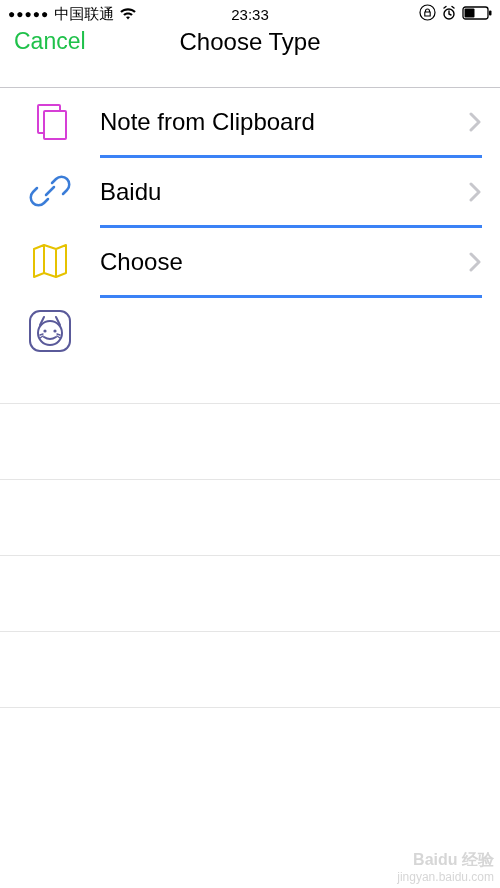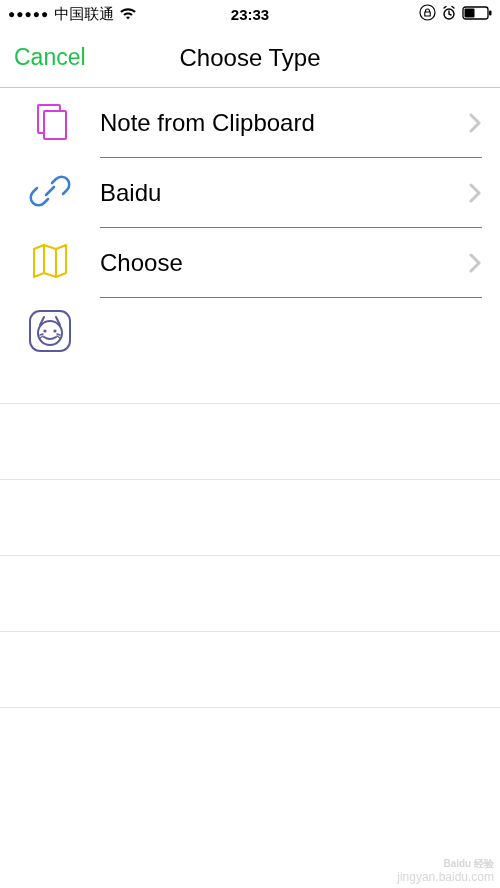--- a/index.html
+++ b/index.html
@@ -14,27 +14,27 @@
     .status-bar {
       height: 28px;
       display: flex;
       align-items: center;
       padding: 0 8px;
       font-size: 15px;
       font-weight: 500;
       color: #000;
     }
     .status-left { display: flex; align-items: center; gap: 5px; flex: 1; }
-    .status-center { flex: 0 0 auto; font-weight: 700; }
+    .status-center { flex: 0 0 auto; font-weight: 400; }
     .status-right { display: flex; align-items: center; justify-content: flex-end; gap: 5px; flex: 1; }
     .dots { letter-spacing: 1px; font-size: 12px; }
     .nav-bar {
       height: 60px;
       display: flex;
-      align-items: center;
+      align-items: flex-start;
       border-bottom: 1px solid #c8c7cc;
       padding: 0 14px;
       position: relative;
     }
     .nav-cancel {
       color: #1fc14a;
       font-size: 23px;
       font-weight: 400;
       cursor: pointer;
     }
@@ -61,21 +61,21 @@
       width: 100px;
       display: flex;
       align-items: center;
       justify-content: center;
     }
     .row-body {
       flex: 1;
       height: 100%;
       display: flex;
       align-items: center;
-      border-bottom: 1px solid #3b82f6;
+      border-bottom: 3px solid #3b82f6;
     }
     .row-label {
       flex: 1;
       font-size: 24px;
       color: #000;
     }
     .chevron svg { display: block; }
     .empty-rows { padding-top: 35px; }
     .empty-row {
       height: 76px;
@@ -84,21 +84,21 @@
     .watermark {
       position: absolute;
       right: 6px;
       bottom: 4px;
       color: #bbb;
       font-size: 12px;
       text-align: right;
       line-height: 1.2;
       opacity: 0.6;
     }
-    .watermark .w1 { font-size: 10px; font-weight: 600; }
+    .watermark .w1 { font-size: 16px; font-weight: 600; }
   </style>
 </head>
 <body>
 
 <div class="status-bar">
   <div class="status-left">
     <span class="dots">●●●●●</span>
     <span>中国联通</span>
     <span>
       <svg width="18" height="13" viewBox="0 0 18 13">

